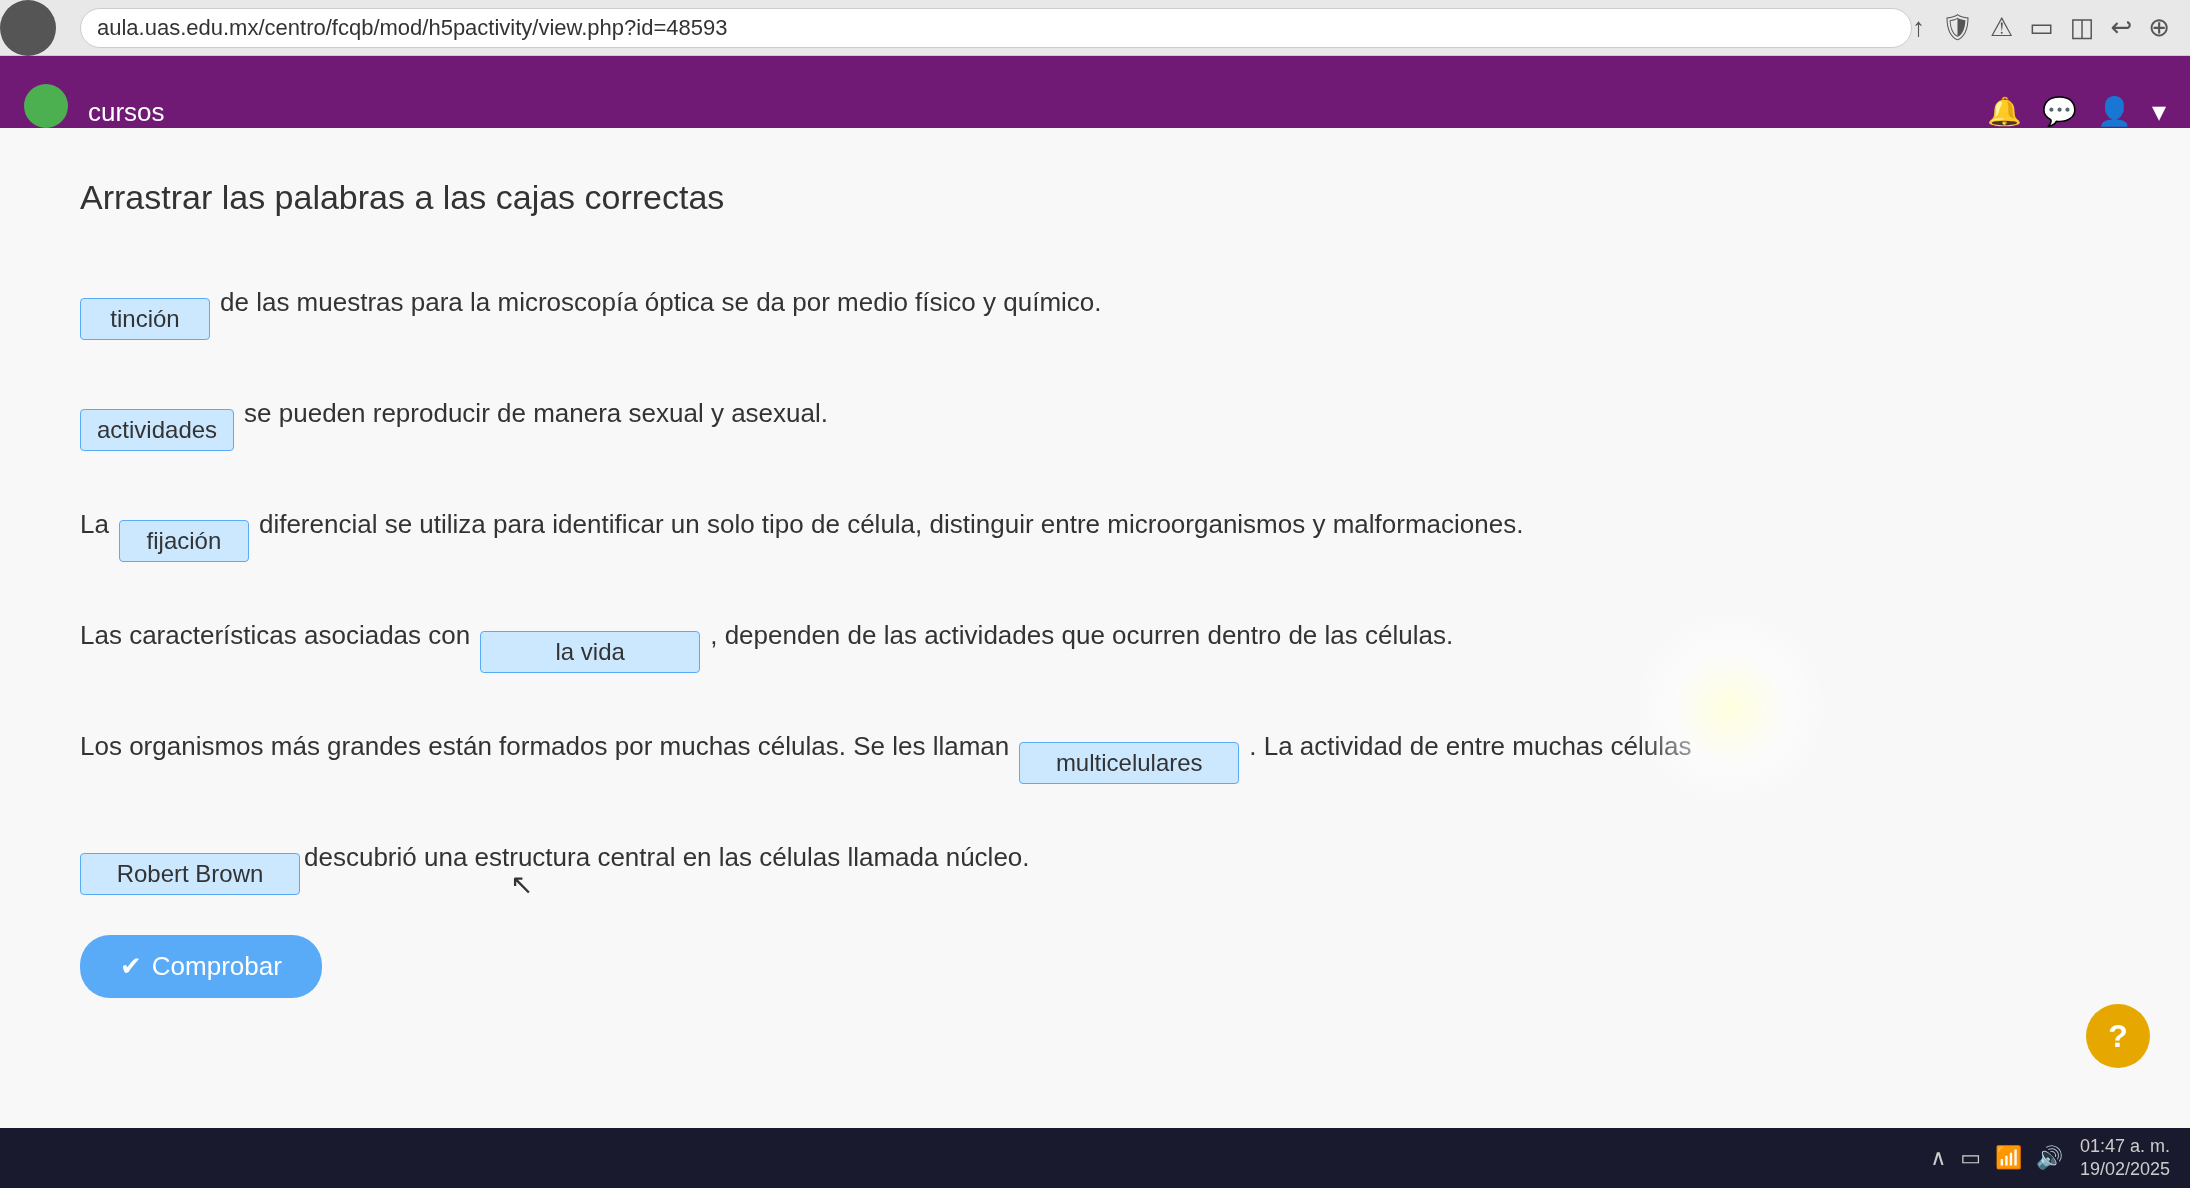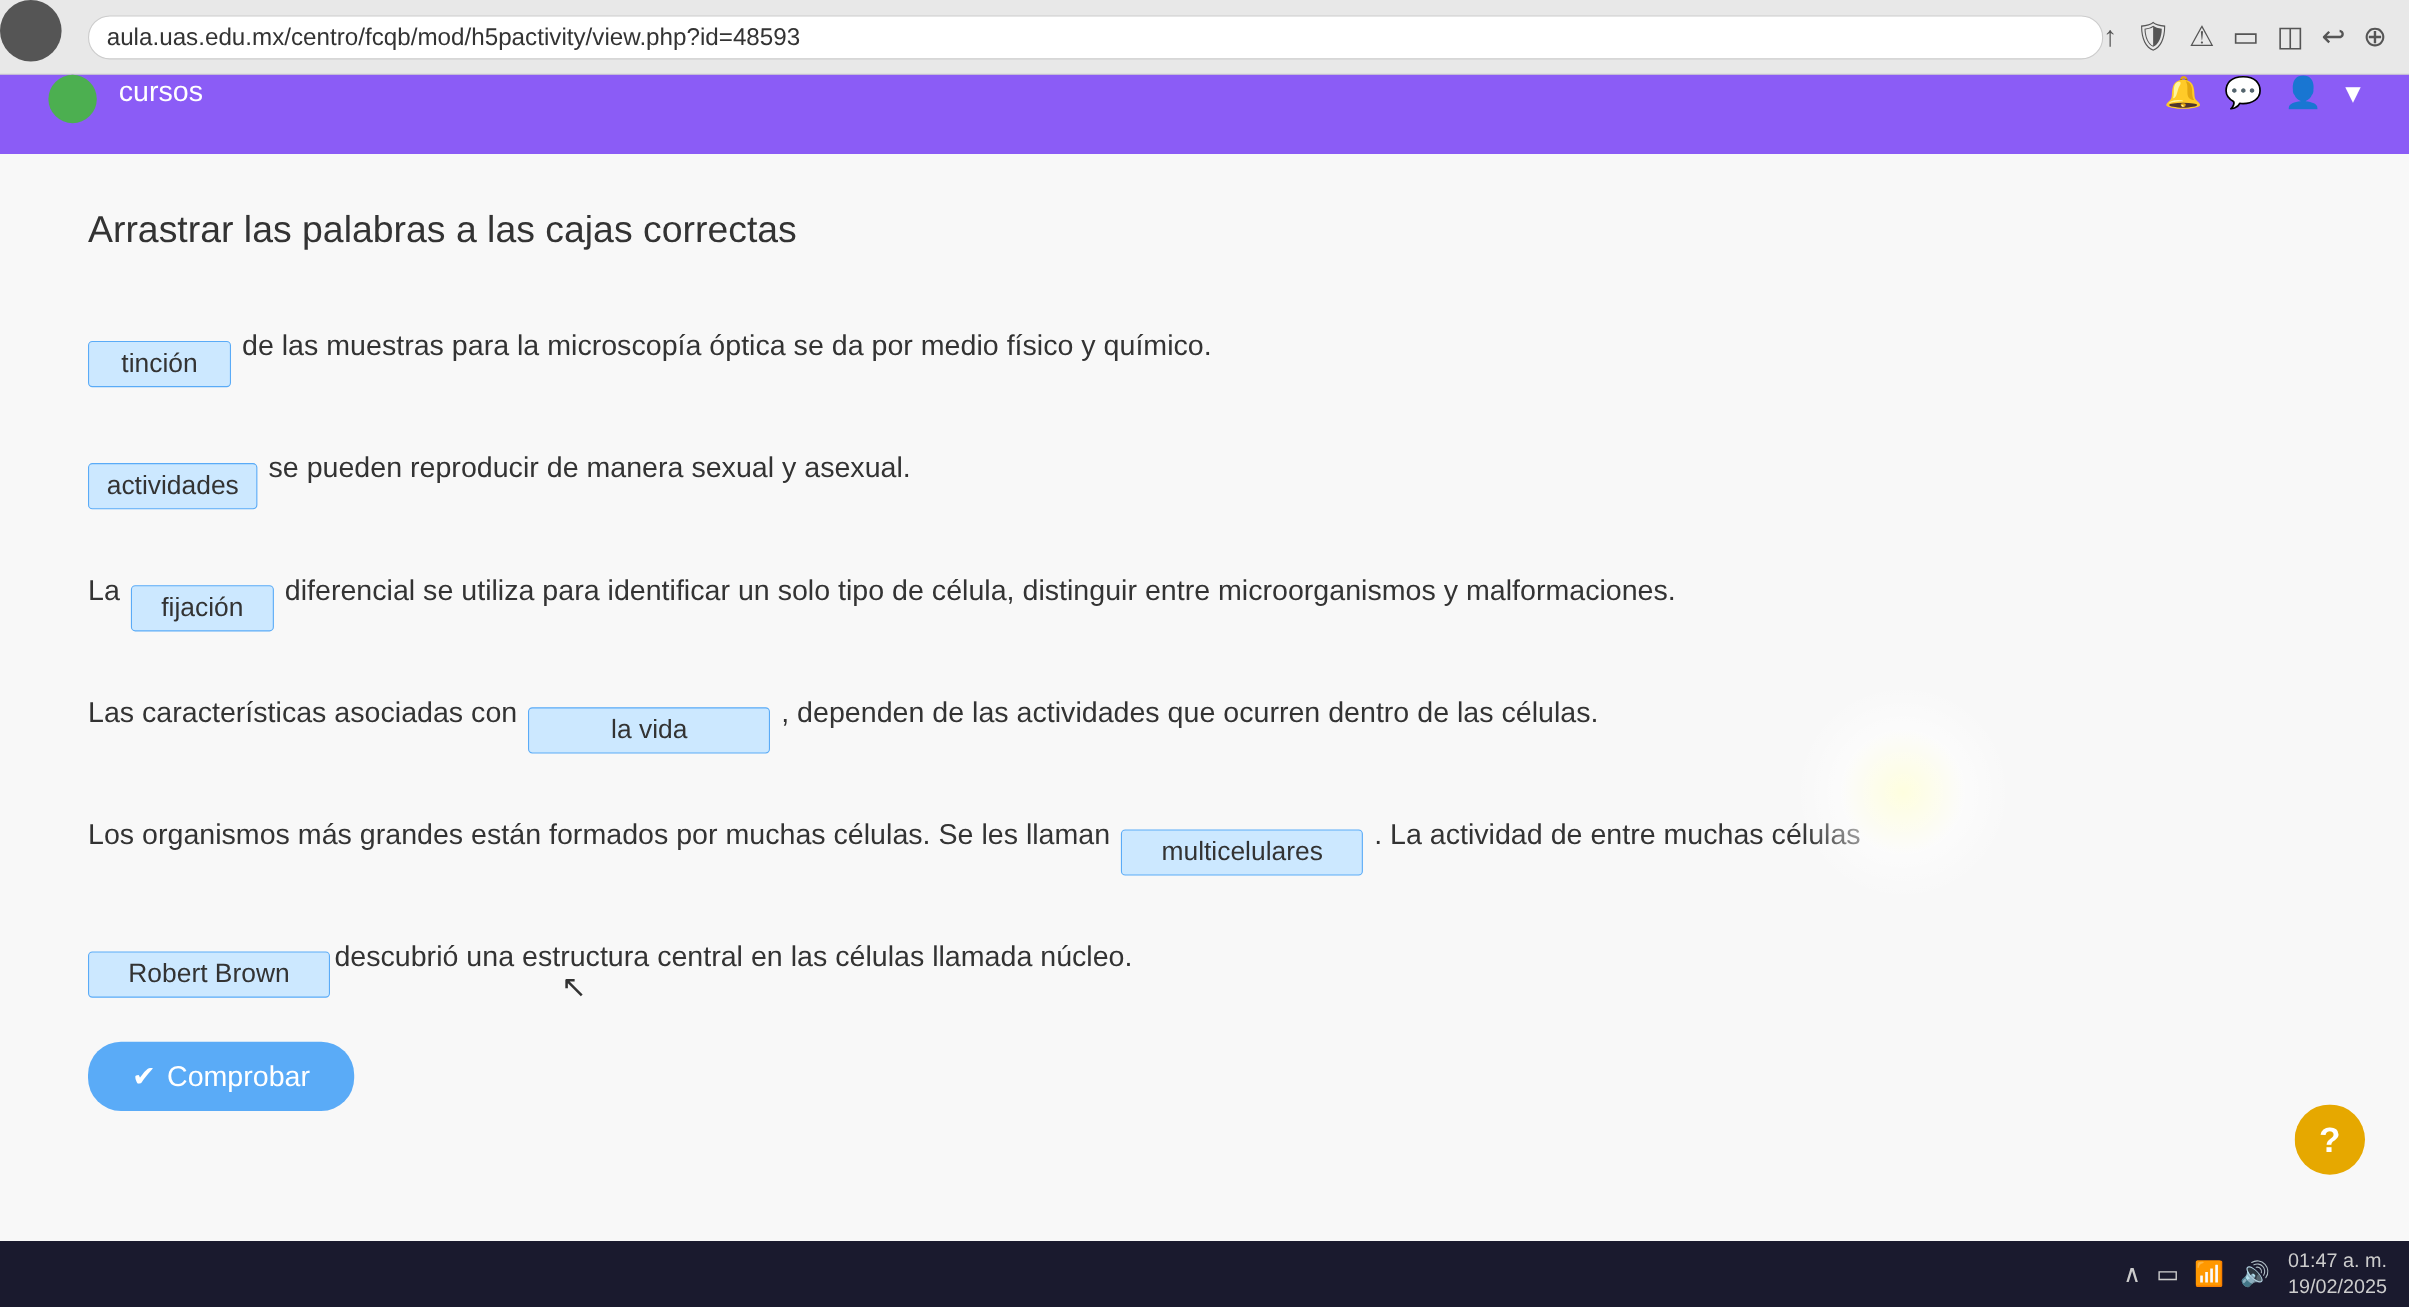--- a/index.html
+++ b/index.html
@@ -8,21 +8,21 @@
       background: #f0f0f0;
       width: 2190px;
       min-height: 1188px;
       position: relative;
       overflow-x: hidden;
     }
 
     
     .browser-bar {
       background: #e8e8e8;
-      height: 68px;
+      height: 56px;
       display: flex;
       align-items: center;
       padding: 0 20px;
       gap: 0;
       border-bottom: 1px solid #ccc;
     }
     .browser-avatar {
       width: 56px;
       height: 56px;
       border-radius: 50%;
@@ -48,25 +48,25 @@
       margin-left: auto;
     }
     .browser-icon {
       font-size: 26px;
       color: #555;
       cursor: pointer;
     }
 
     
     .nav-bar {
-      background: #8b5cf6;
+      background: #701a75;
       height: 72px;
       display: flex;
-      align-items: flex-start;
-      padding: 0 44px;
+      align-items: flex-end;
+      padding: 0 24px;
       gap: 20px;
     }
     .nav-logo {
       width: 44px;
       height: 44px;
       border-radius: 50%;
       background: #4caf50;
     }
     .nav-title {
       color: white;

